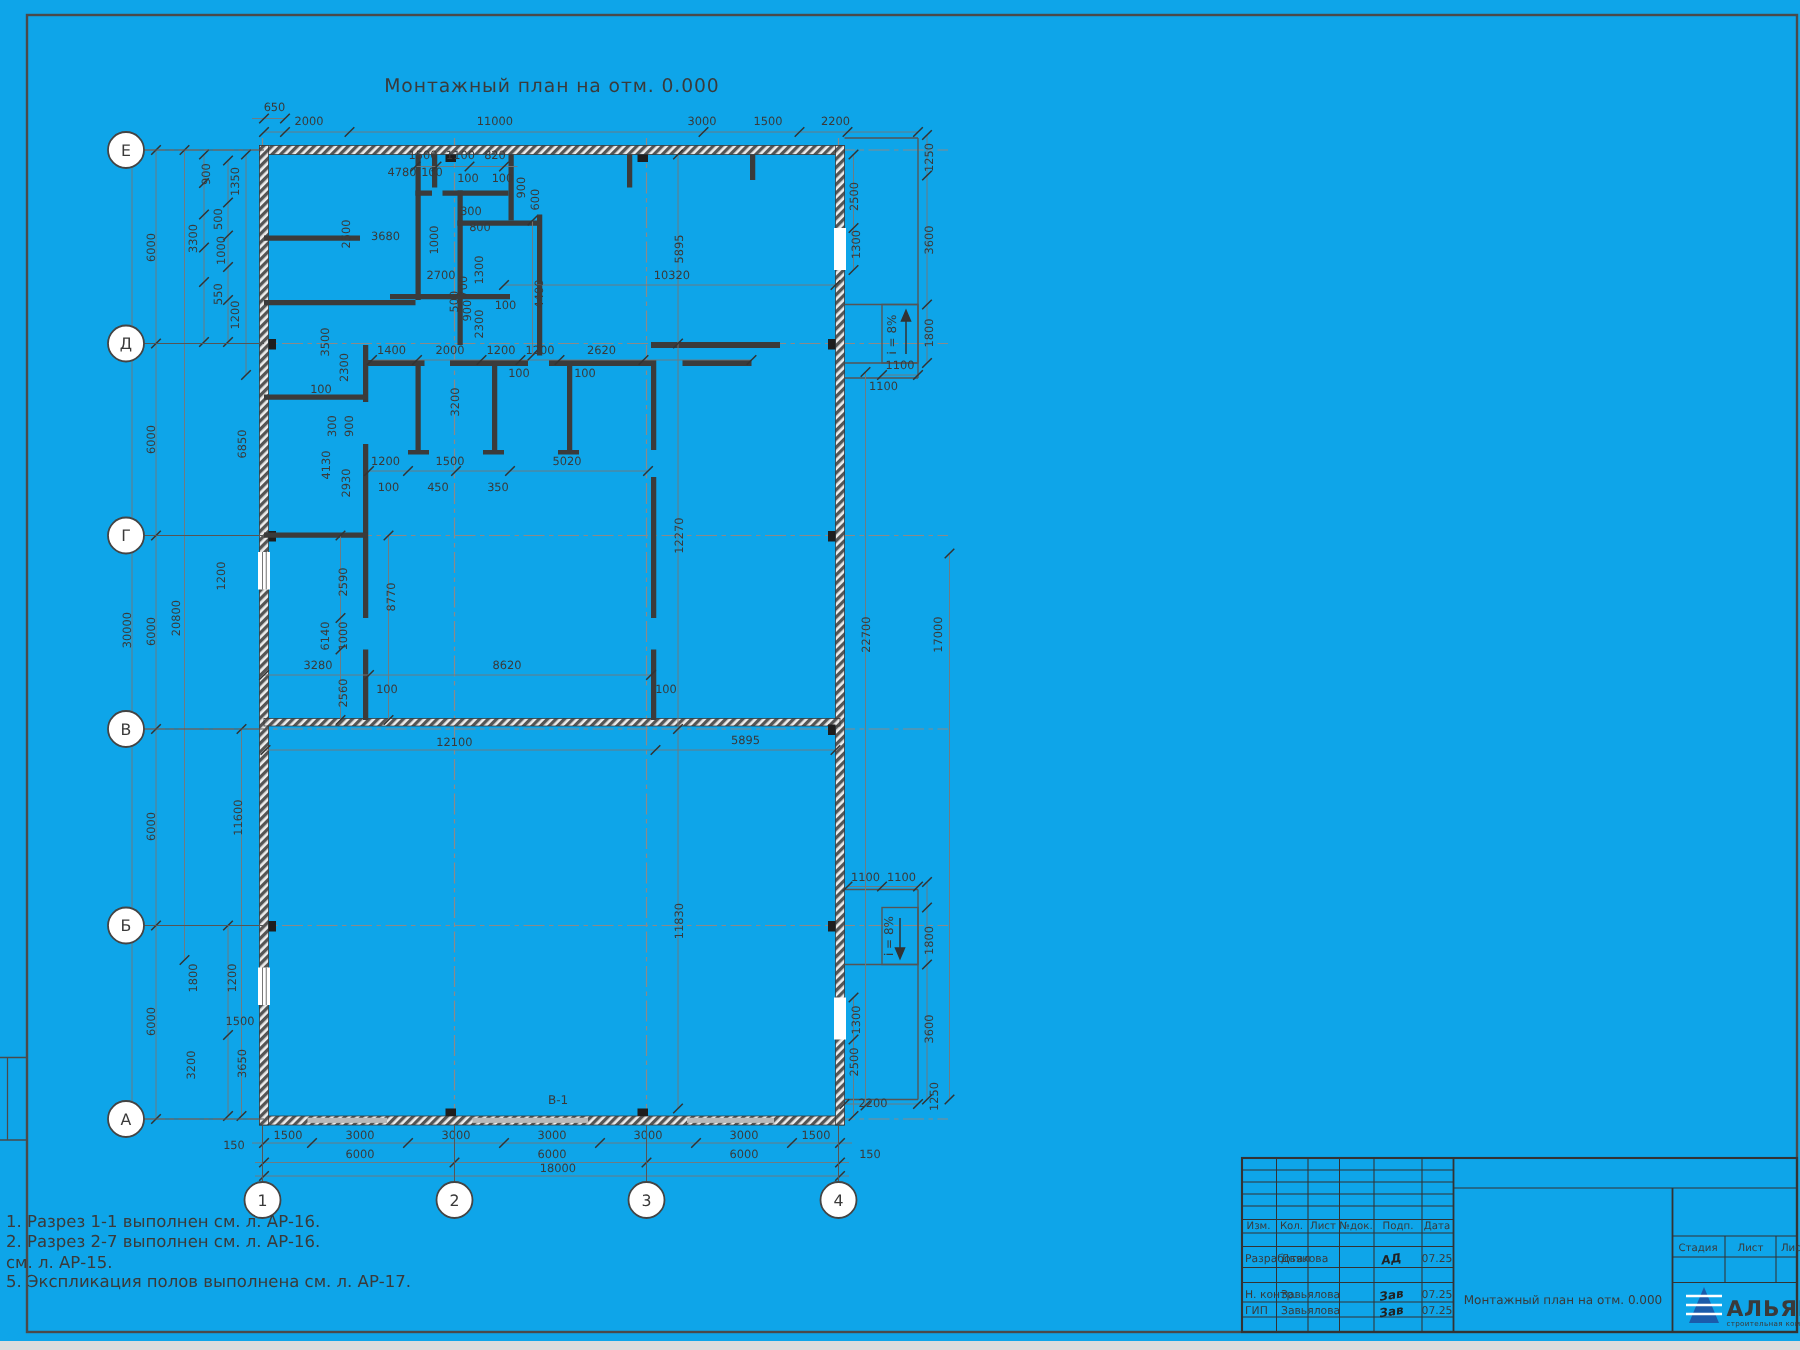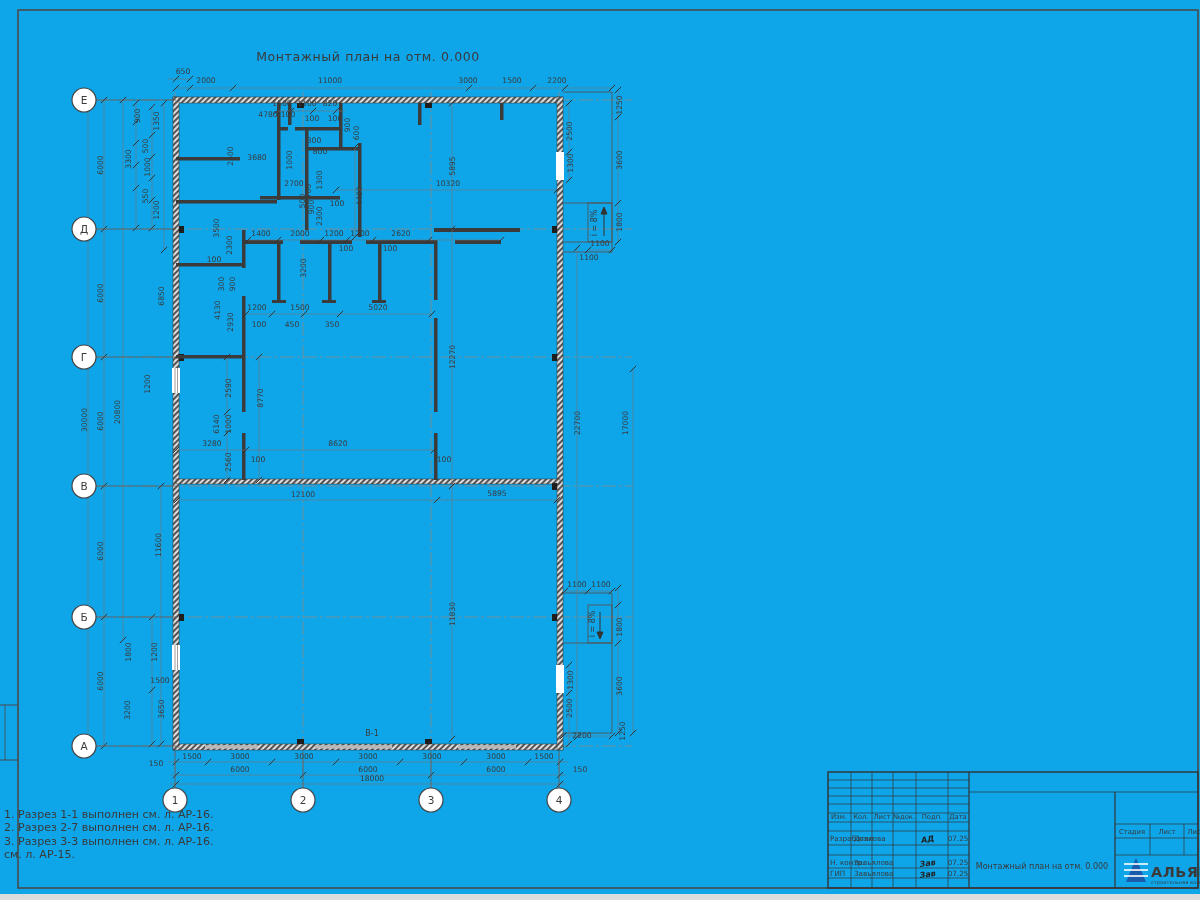--- a/index.html
+++ b/index.html
@@ -525,18 +525,18 @@
       <line x1="1124" y1="876" x2="1148" y2="876" stroke="#ffffff" stroke-width="1.6"></line>
       <text class="logo-big" x="1151" y="877" fill="#1b5bab">АЛЬЯНС</text>
       <text class="logo-sub" x="1151" y="884" fill="#4178b8">строительная компания</text>
     </g>
   </g>
 </svg>
 
 <div id="notes">
   <div>1. Разрез 1-1 выполнен см. л. АР-16.</div>
   <div>2. Разрез 2-7 выполнен см. л. АР-16.</div>
-  <div>3. Разрез 3-3 выполнен см. л. АР-16.</div>
   <div>см. л. АР-15.</div>
+  <div>5. Экспликация полов выполнена см. л. АР-17.</div>
 </div>
 
 <div id="bottomstrip"></div>
 </div>
 
 </body></html>

